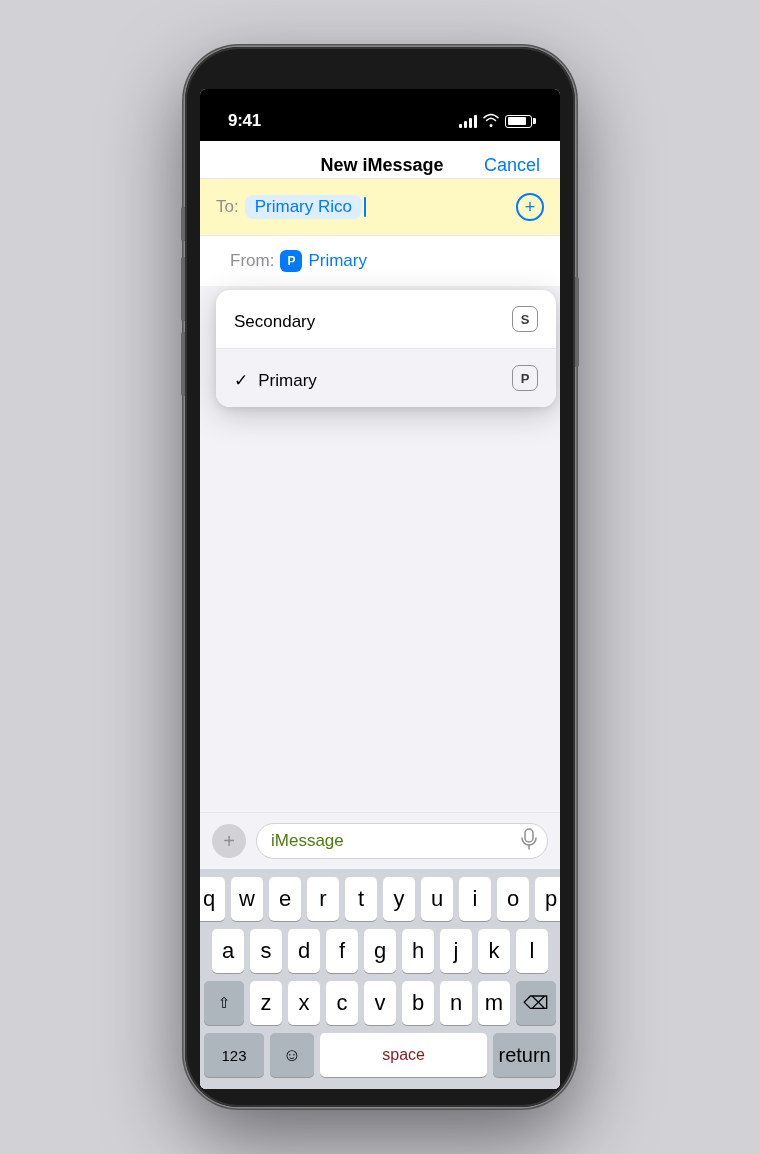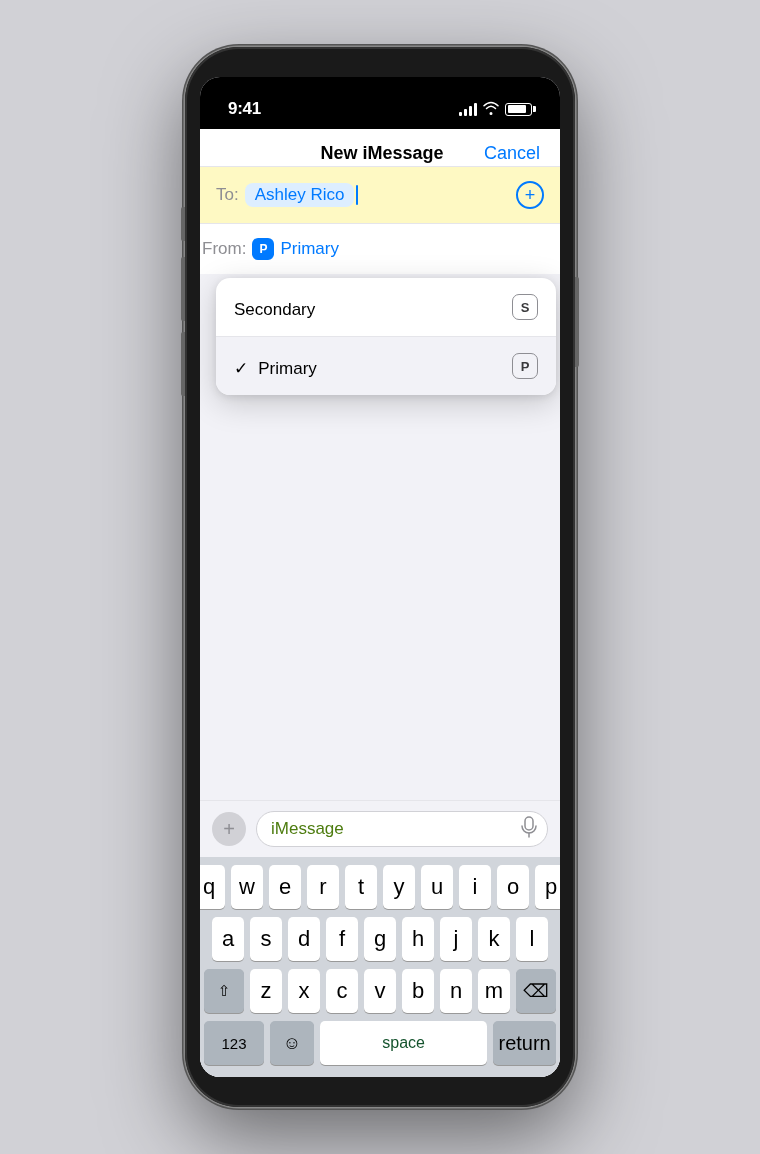--- a/index.html
+++ b/index.html
@@ -64,22 +64,22 @@
       width: 4px;
       height: 90px;
       background: #666;
       border-radius: 0 2px 2px 0;
     }
 
     .phone-screen {
       width: 360px;
       height: 1000px;
       background: #f2f2f7;
-      border-radius: 20px;
-      margin-top: 30px;
+      border-radius: 6px;
+      margin-top: 42px;
       overflow: hidden;
       position: relative;
       display: flex;
       flex-direction: column;
     }
 
     
     .status-bar {
       width: 100%;
       height: 52px;
@@ -249,21 +249,21 @@
       align-items: center;
       justify-content: center;
       color: #007aff;
       font-size: 18px;
       font-weight: 300;
     }
 
     
     .from-field {
       background: #fff;
-      padding: 14px 2px;
+      padding: 14px 30px;
       display: flex;
       align-items: center;
       flex-shrink: 0;
     }
 
     .from-label {
       color: #8e8e93;
       font-size: 17px;
       margin-right: 6px;
     }
@@ -429,21 +429,21 @@
       background: #adb5bd;
       font-size: 15px;
       color: #000;
       flex: 1.5;
       max-width: 54px;
     }
 
     .key-space {
       background: #fff;
       font-size: 15px;
-      color: #14532d;
+      color: #7f1d1d;
       flex: 4;
       max-width: 200px;
     }
   </style>
 </head>
 <body>
 
 <div class="phone-outer">
   <div class="btn-left-top"></div>
   <div class="btn-left-mid1"></div>
@@ -479,21 +479,21 @@
 
       <div class="nav-bar">
         <div class="nav-spacer"></div>
         <span class="nav-title">New iMessage</span>
         <span class="nav-cancel">Cancel</span>
       </div>
 
       <div class="to-field">
         <span class="to-label">To:</span>
         <div class="to-chip">
-          <span class="to-chip-name">Ashley Rico</span>
+          <span class="to-chip-name">Primary Rico</span>
         </div>
         <div class="to-cursor"></div>
         <div class="to-add-btn">
           <span>+</span>
         </div>
       </div>
 
       <div class="from-field">
         <span class="from-label">From:</span>
         <div class="from-badge">P</div>

